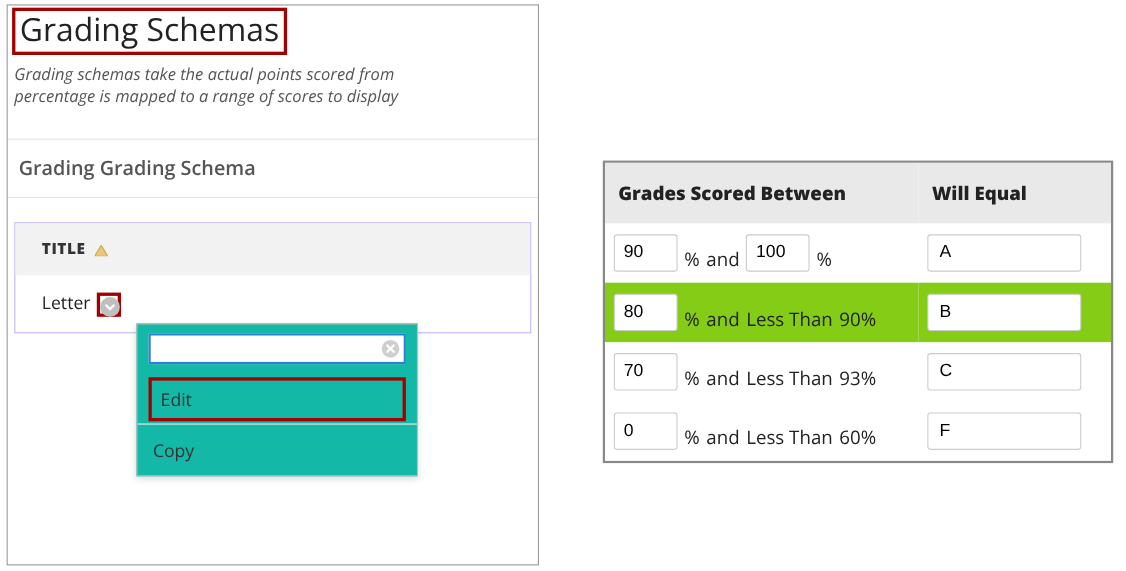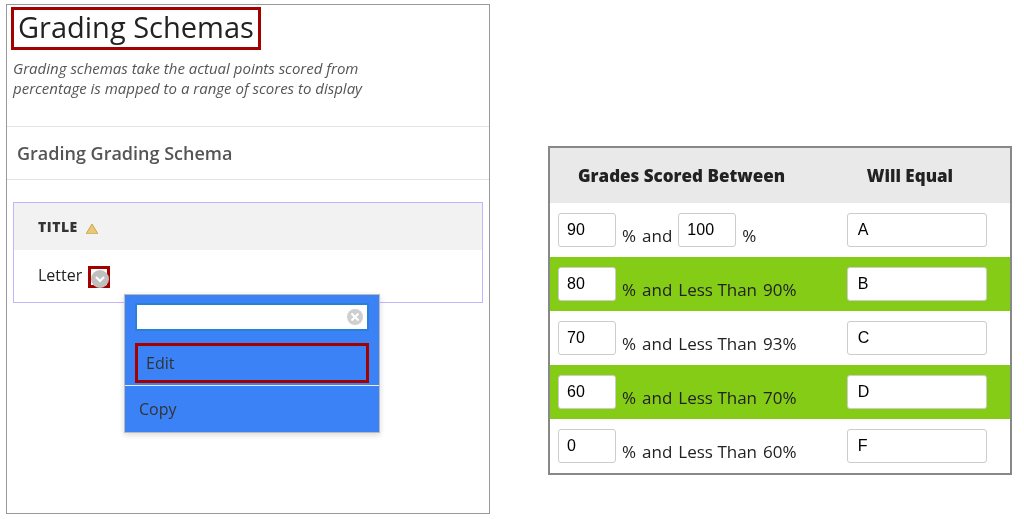--- a/index.html
+++ b/index.html
@@ -95,21 +95,21 @@
     display:flex;align-items:center;justify-content:center;
   }
   .chev-btn-inner svg{display:block}
 
   .dropdown {
     position:absolute;
     left:110px;
     top:44px;
     width:256px;
     border:1px solid #bbb;
-    background:#3b82f6;
+    background:#14b8a6;
     box-shadow:0 2px 6px rgba(0,0,0,.15);
   }
   .dropdown-search-row{
     position:relative;
     padding:8px 10px 6px 10px;
   }
   .dropdown-search {
     width:100%;
     height:28px;
     border:2px solid #2a7fd6;
@@ -146,21 +146,21 @@
     border:2px solid #888;
     background:#fff;
   }
   .tbl { width:100%; border-collapse:collapse; }
   .tbl thead th {
     background:#e9e9e9;
     font-size:17px;
     font-weight:800;
     color:#222;
     text-align:left;
-    padding:16px 28px;
+    padding:16px 12px;
   }
   .tbl tbody td {
     padding:10px 8px;
     font-size:17px;
     color:#222;
     vertical-align:middle;
   }
   .tbl tbody tr.alt { background:#84cc16; }
   .num-input {
     width:58px;
@@ -271,32 +271,20 @@
       <div class="between-cell">
         <input class="num-input" value="70" style="">
         <span class="txt">%</span>
         <span class="txt">and</span>
         <span class="txt">Less Than</span>
         <span class="txt">93%</span>
       </div>
     </td>
     <td><input class="grade-input" value="C" style=""></td>
   </tr>
-        <tr class="alt">
-    <td>
-      <div class="between-cell">
-        <input class="num-input" value="60" style="">
-        <span class="txt">%</span>
-        <span class="txt">and</span>
-        <span class="txt">Less Than</span>
-        <span class="txt">70%</span>
-      </div>
-    </td>
-    <td><input class="grade-input" value="D" style=""></td>
-  </tr>
         <tr>
     <td>
       <div class="between-cell">
         <input class="num-input" value="0" style="">
         <span class="txt">%</span>
         <span class="txt">and</span>
         <span class="txt">Less Than</span>
         <span class="txt">60%</span>
       </div>
     </td>

